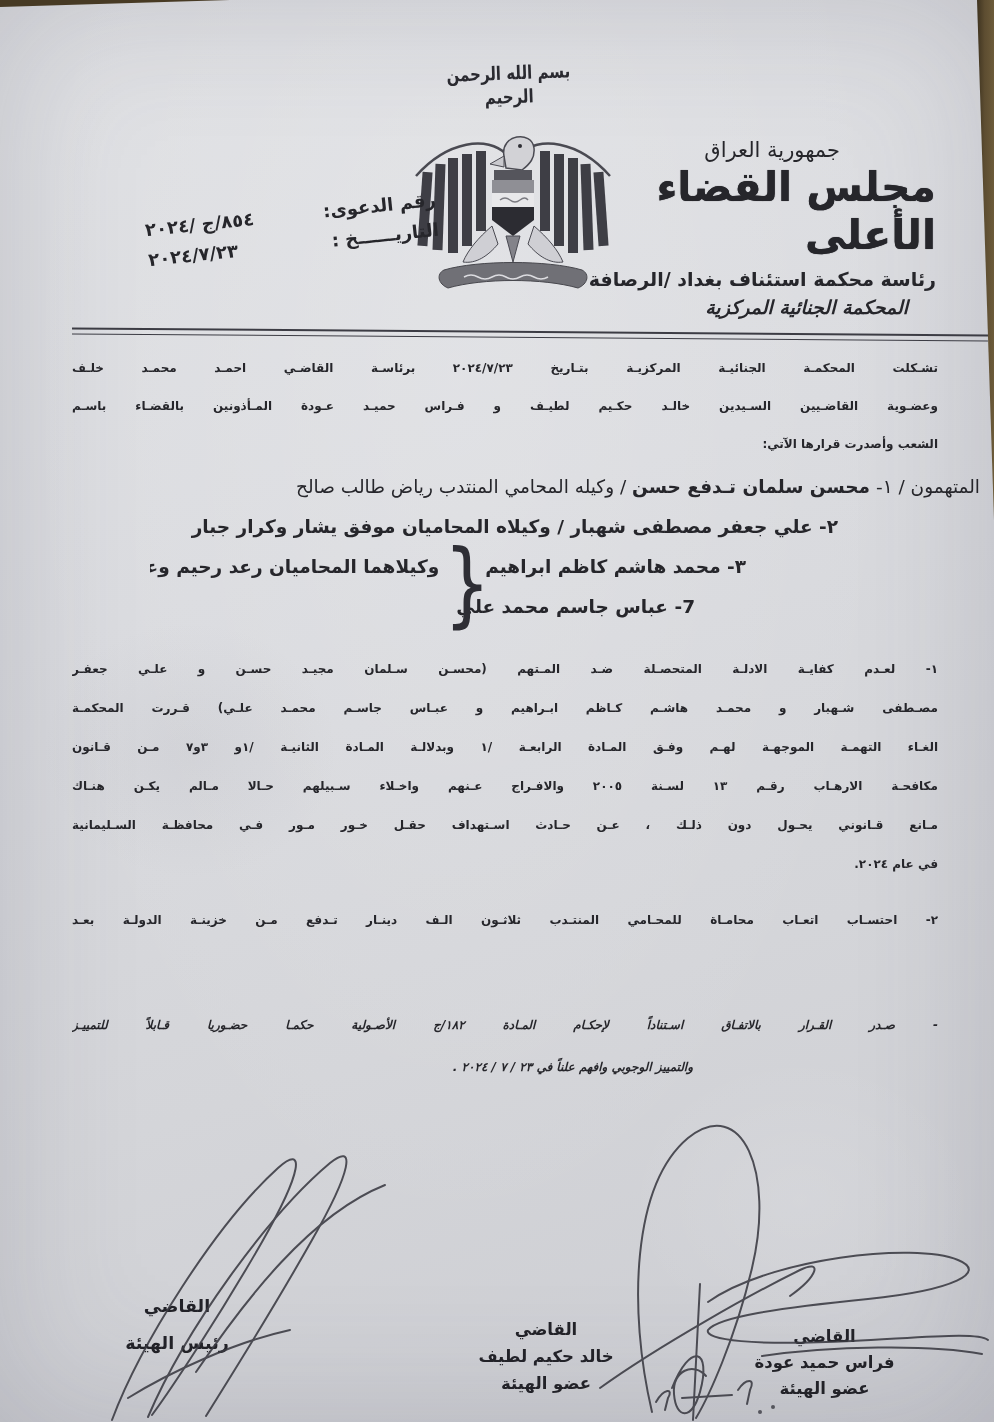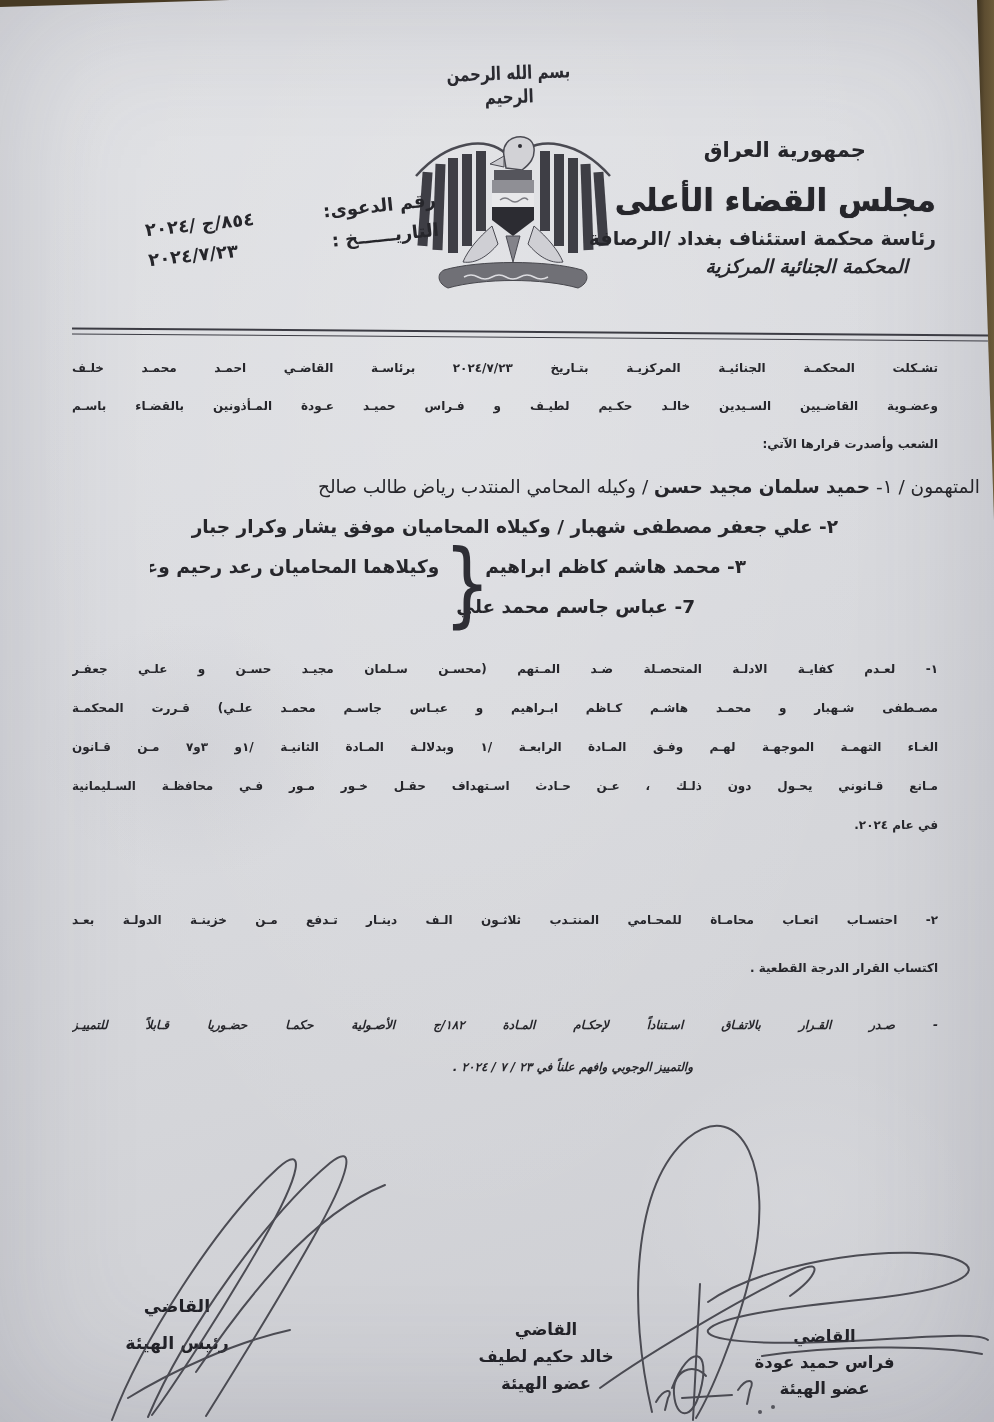--- a/index.html
+++ b/index.html
@@ -29,22 +29,22 @@
   .desk-topleft{position:absolute;top:0;left:0;width:230px;height:7px;
     background:#473a24;clip-path:polygon(0 0,100% 0,0 100%);}
   
   .bismillah{
     position:absolute;left:430px;top:68px;width:158px;height:48px;
     font-size:15px;font-weight:bold;text-align:center;line-height:19px;
     letter-spacing:-.5px;transform:rotate(-2deg) scaleY(1.25);color:#2a2a30;
   }
   .emblem{position:absolute;left:408px;top:114px;width:210px;height:185px;}
   .hdr{position:absolute;right:58px;top:138px;width:360px;text-align:right;}
-  .hdr .country{font-size:21px;font-weight:bold;margin-left:0;margin-right:70px;letter-spacing:.5px;}
-  .hdr .council{font-size:31px;font-weight:bold;margin-top:20px;letter-spacing:1px;
+  .hdr .country{font-size:21px;font-weight:normal;margin-left:0;margin-right:96px;letter-spacing:.5px;}
+  .hdr .council{font-size:41px;font-weight:bold;margin-top:1px;letter-spacing:1px;
     text-shadow:0 0 .7px #1b1b20;}
   .hdr .court1{font-size:19px;font-weight:600;margin-top:9px;}
   .hdr .court2{font-size:19px;font-weight:600;margin-top:6px;margin-right:28px;font-style:italic;}
   .caseno{
     position:absolute;left:146px;top:200px;width:292px;font-size:18px;font-weight:600;
     transform:rotate(-6deg);direction:rtl;
   }
   .caseno .row{display:flex;justify-content:space-between;line-height:30px;}
   
   .rule{position:absolute;left:72px;right:6px;top:331px;height:4px;
@@ -142,42 +142,42 @@
     <div class="rule"></div>
 
     <div class="block p1">
       <div class="jl">تشـكلت المحكمـة الجنائيـة المركزيـة بتـاريخ ٢٠٢٤/٧/٢٣ برئاسـة القاضـي احمـد محمـد خلـف</div>
       <div class="jl">وعضـوية القاضـيين السـيدين خالـد حكـيم لطيـف و فـراس حميـد عـودة المـأذونين بالقضـاء باسـم</div>
       <div class="rl">الشعب وأصدرت قرارها الآتي:</div>
     </div>
 
     <div class="defs">
       <div class="dl l1">
-        <span>المتهمون / ١- </span><span class="n">حميد سلمان مجيد حسن</span><span> / وكيله المحامي المنتدب رياض طالب صالح</span>
+        <span>المتهمون / ١- </span><span class="n">محسن سلمان تـدفع حسن</span><span> / وكيله المحامي المنتدب رياض طالب صالح</span>
       </div>
       <div class="dl l2">٢- علي جعفر مصطفى شهبار / وكيلاه المحاميان موفق يشار وكرار جبار</div>
       <div class="dl l3">
         <span class="name">٣- محمد هاشم كاظم ابراهيم</span>
         <span>وكيلاهما المحاميان رعد رحيم وعلي رحيم</span>
       </div>
       <div class="dl l4">7- عباس جاسم محمد علي</div>
       <div class="brace">{</div>
     </div>
 
     <div class="block d1">
       <div class="jl">١- لعـدم كفايـة الادلـة المتحصـلة ضـد المـتهم (محسـن سـلمان مجيـد حسـن و علـي جعفـر</div>
       <div class="jl">مصـطفى شـهبار و محمـد هاشـم كـاظم ابـراهيم و عبـاس جاسـم محمـد علـي) قـررت المحكمـة</div>
       <div class="jl">الغـاء التهمـة الموجهـة لهـم وفـق المـادة الرابعـة /١ وبدلالـة المـادة الثانيـة /١و ٣و٧ مـن قـانون</div>
+      <div class="jl">مكافحـة الارهـاب رقـم ١٣ لسـنة ٢٠٠٥ والافـراج عـنهم واخـلاء سـبيلهم حـالا مـالم يكـن هنـاك</div>
       <div class="jl">مـانع قـانوني يحـول دون ذلـك ، عـن حـادث اسـتهداف حقـل خـور مـور فـي محافظـة السـليمانية</div>
       <div class="rl">في عام ٢٠٢٤.</div>
     </div>
 
     <div class="block d2">
       <div class="jl">٢- احتسـاب اتعـاب محامـاة للمحـامي المنتـدب ثلاثـون الـف دينـار تـدفع مـن  خزينـة الدولـة بعـد</div>
-      <div class="rl">اكتساب القرار الدرجة القطعية .</div>
     </div>
 
     <div class="block fin">
       <div class="jl">-   صـدر القـرار بالاتفـاق اسـتناداً لإحكـام المـادة ١٨٢/ج الأصـولية حكمـا حضـوريا قـابلاً للتمييـز</div>
       <div class="rl l2">والتمييز الوجوبي وافهم علناً في ٢٣ / ٧ / ٢٠٢٤  .</div>
     </div>
 
     <div class="sig sig1">
       <div>القاضي</div>
       <div>رئيس الهيئة</div>

